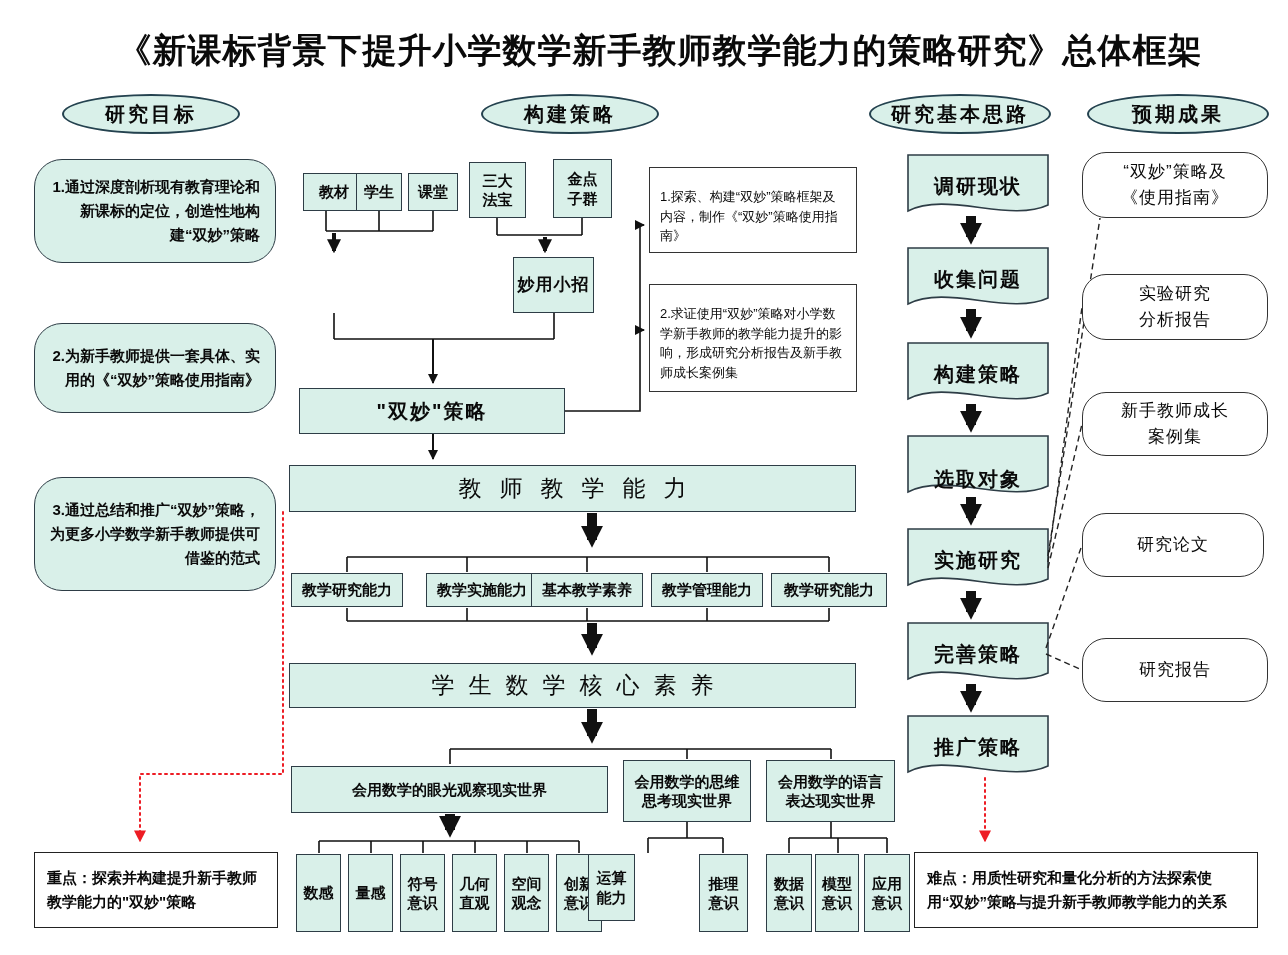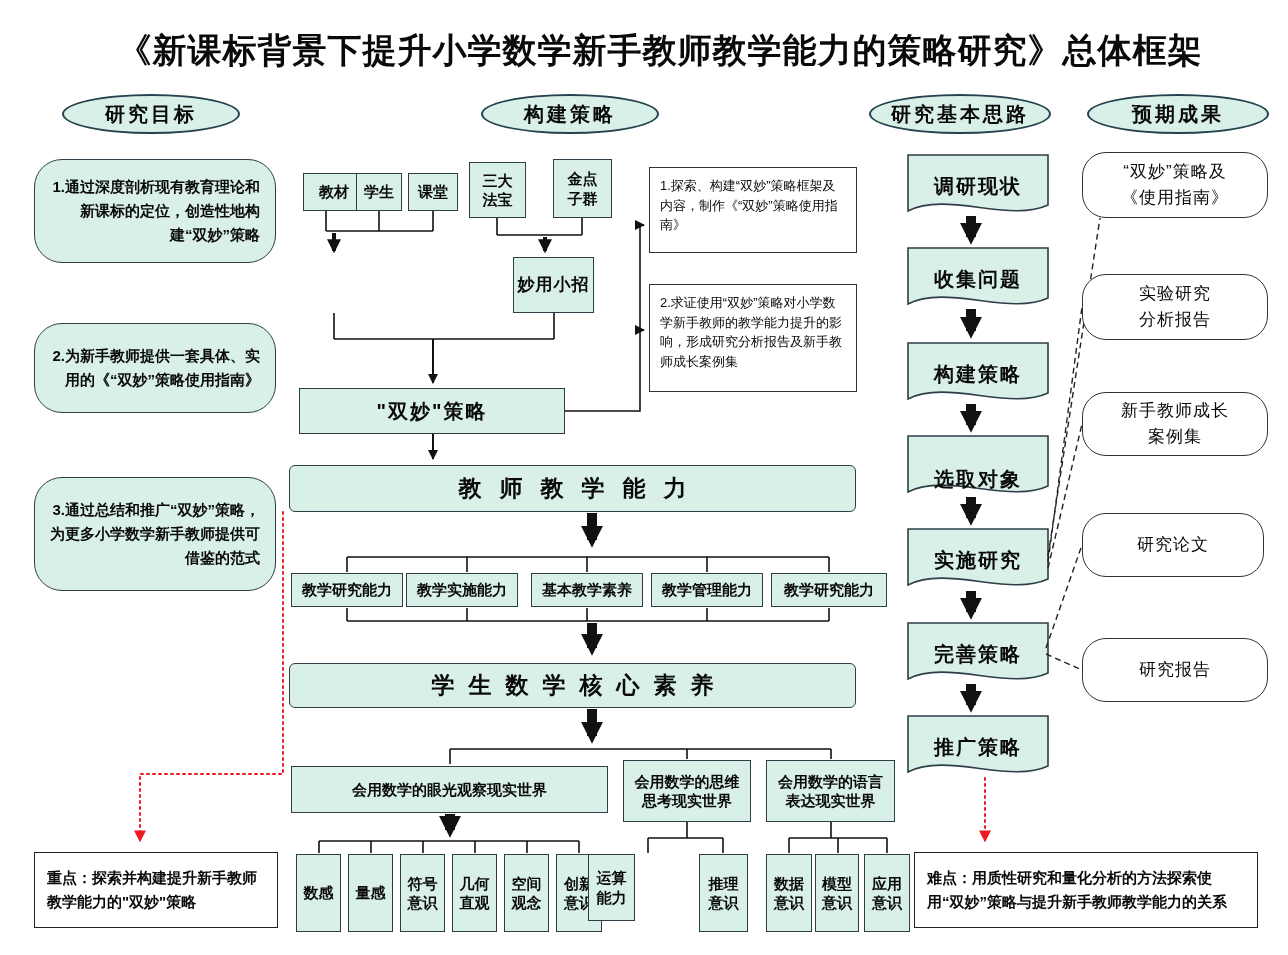--- a/index.html
+++ b/index.html
@@ -22,28 +22,28 @@
     display:flex; align-items:center; justify-content:center; text-align:center;
     font-size:16px; font-weight:600; line-height:1.3;
   }
   .pre { white-space:pre-line; }
   .goal {
     border-radius:28px; font-size:15px; font-weight:600; text-align:right;
     padding:10px 15px; line-height:1.6; justify-content:flex-start;
   }
   .note {
     background:#fff; border:1.5px solid #333; font-size:13px; font-weight:500;
-    text-align:left; padding:8px 10px; line-height:1.5;
+    text-align:left; padding:19px 10px; line-height:1.5;
     align-items:flex-start; justify-content:flex-start;
   }
   .plain {
     background:#fff; border:1.6px solid #222; font-size:15px; font-weight:600;
     text-align:left; padding:8px 12px; line-height:1.6; justify-content:flex-start;
   }
-  .bigbar  { font-size:23px; font-weight:700; letter-spacing:18px; padding-left:18px;border-radius:6px; }
+  .bigbar  { font-size:23px; font-weight:400; letter-spacing:18px; padding-left:18px; }
   .bigbar2 { letter-spacing:14px; padding-left:14px; }
   .strategy-box { font-size:20px; font-weight:700; letter-spacing:2px; }
   .mid { font-size:17px; letter-spacing:1px; }
   .sm  { font-size:15px; }
   .flag-label {
     position:absolute; display:flex; align-items:center; justify-content:center;
     font-size:20px; font-weight:600; letter-spacing:2px; box-sizing:border-box;
   }
   .outcome {
     background:#fff; border:1.6px solid #333; border-radius:24px;
@@ -156,21 +156,21 @@
   <div class="box mid" style="left:513px;top:257px;width:81px;height:56px">妙用小招</div>
 
   <div class="box note" style="left:649px;top:167px;width:208px;height:86px">1.探索、构建“双妙”策略框架及内容，制作《“双妙”策略使用指南》</div>
   <div class="box note" style="left:649px;top:284px;width:208px;height:108px">2.求证使用“双妙”策略对小学数学新手教师的教学能力提升的影响，形成研究分析报告及新手教师成长案例集</div>
 
   <div class="box strategy-box" style="left:299px;top:388px;width:266px;height:46px">"双妙"策略</div>
 
   <div class="box bigbar" style="left:289px;top:465px;width:567px;height:47px">教师教学能力</div>
 
   <div class="box sm" style="left:291px;top:573px;width:112px;height:34px">教学研究能力</div>
-  <div class="box sm" style="left:406px;top:573px;width:112px;height:34px">教学实施能力</div>
+  <div class="box sm" style="left:426px;top:573px;width:112px;height:34px">教学实施能力</div>
   <div class="box sm" style="left:531px;top:573px;width:112px;height:34px">基本教学素养</div>
   <div class="box sm" style="left:651px;top:573px;width:112px;height:34px">教学管理能力</div>
   <div class="box sm" style="left:771px;top:573px;width:116px;height:34px">教学研究能力</div>
 
   <div class="box bigbar bigbar2" style="left:289px;top:663px;width:567px;height:45px">学生数学核心素养</div>
 
   <div class="box sm" style="left:291px;top:766px;width:317px;height:47px">会用数学的眼光观察现实世界</div>
   <div class="box sm pre" style="left:623px;top:760px;width:128px;height:62px">会用数学的思维
 思考现实世界</div>
   <div class="box sm pre" style="left:766px;top:760px;width:129px;height:62px">会用数学的语言

